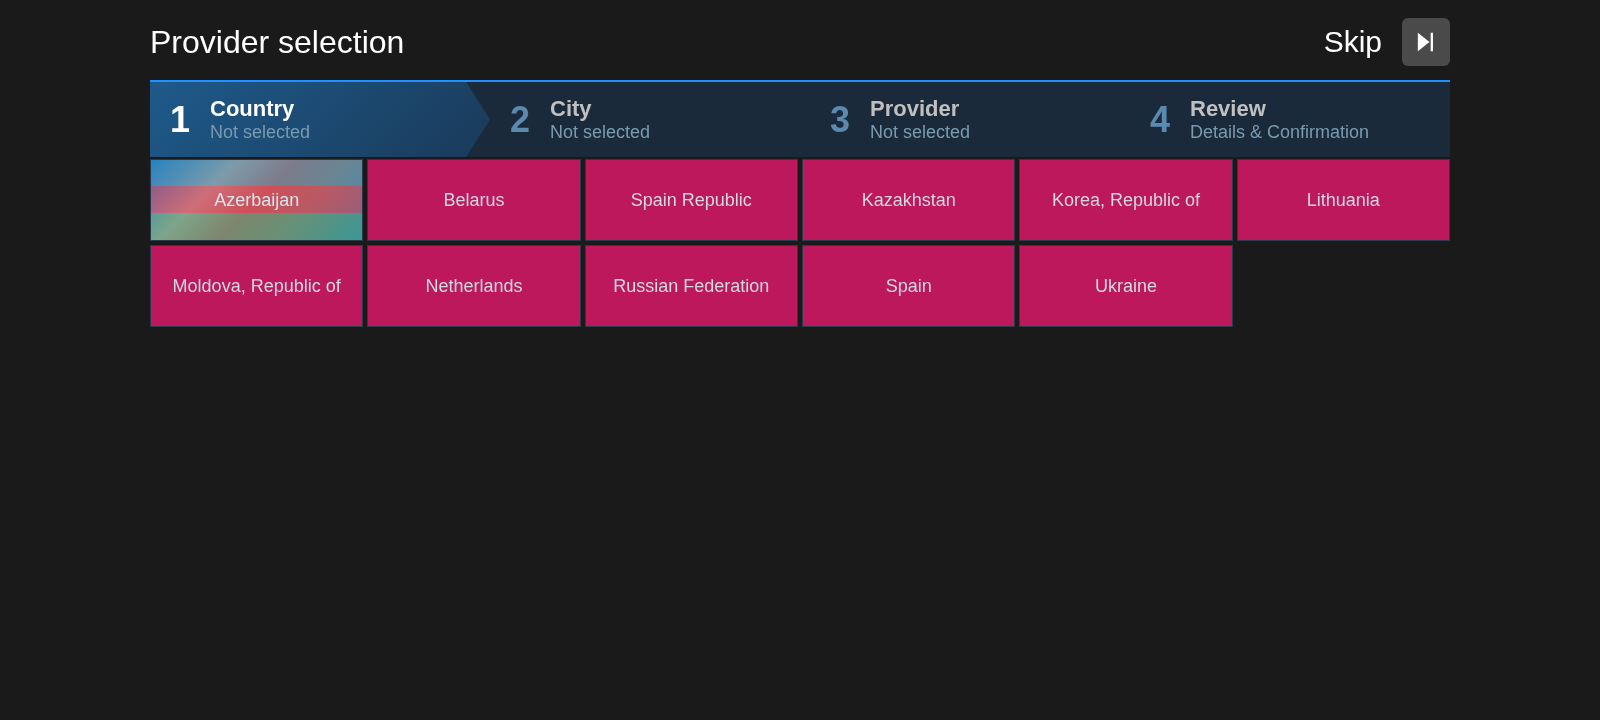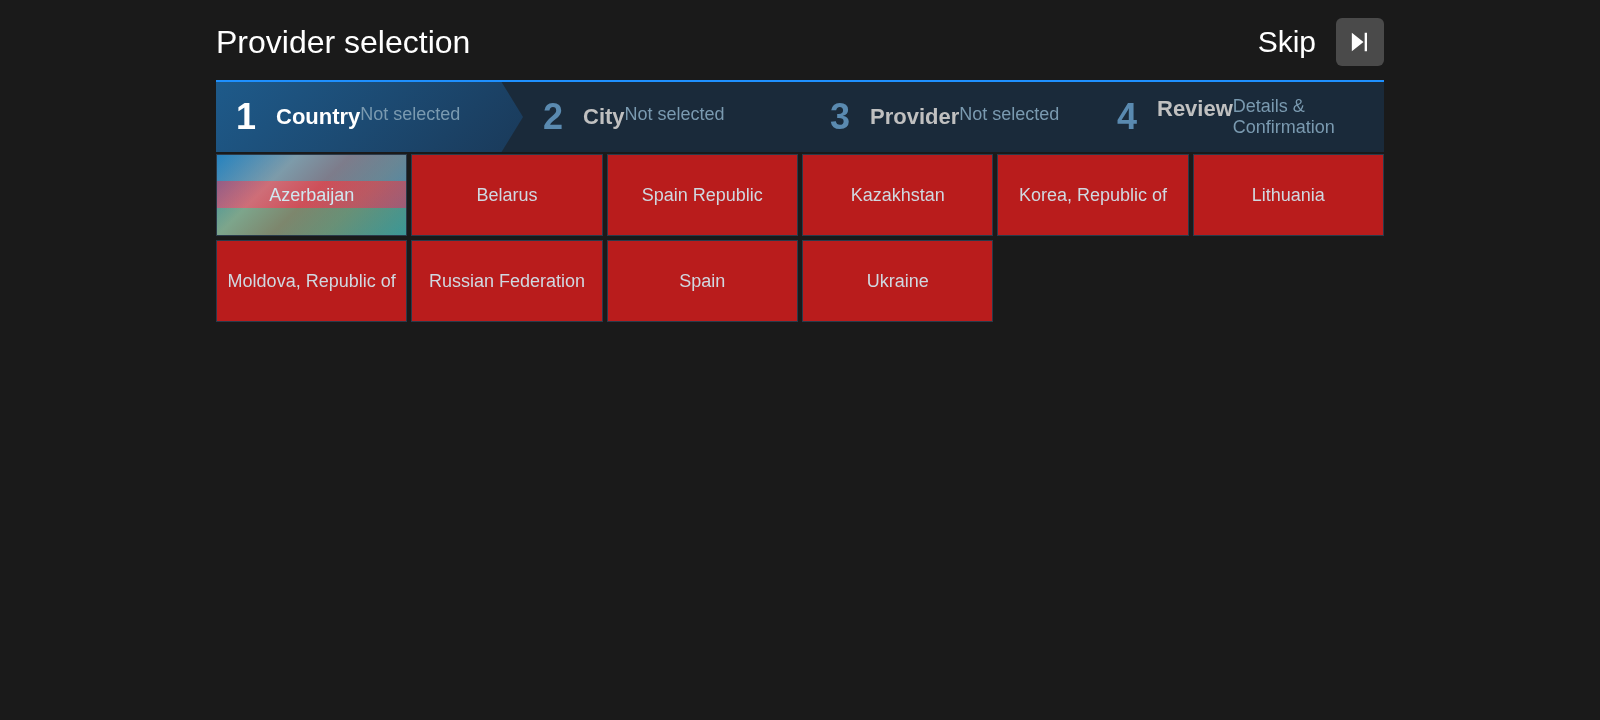--- a/index.html
+++ b/index.html
@@ -7,21 +7,21 @@
     body {
       width: 1600px;
       height: 720px;
       background-color: #1a1a1a;
       font-family: 'Segoe UI', Arial, sans-serif;
       color: #ffffff;
       overflow: hidden;
     }
 
     .app-container {
-      width: 1168px;
+      width: 1300px;
       margin: 0 auto;
       padding-top: 0;
     }
 
     
     .header {
       display: flex;
       align-items: center;
       justify-content: space-between;
       padding: 18px 0 14px 0;
@@ -97,21 +97,21 @@
       line-height: 1;
       min-width: 30px;
     }
 
     .step.active .step-number {
       color: #ffffff;
     }
 
     .step-text {
       display: flex;
-      flex-direction: row;
+      flex-direction: column;
     }
 
     .step-name {
       font-size: 22px;
       font-weight: 600;
       color: #c0c0c0;
     }
 
     .step.active .step-name {
       color: #ffffff;
@@ -124,21 +124,21 @@
 
     
     .country-grid {
       display: grid;
       grid-template-columns: repeat(6, 1fr);
       gap: 4px;
       margin-top: 2px;
     }
 
     .country-cell {
-      background-color: #b91c1c;
+      background-color: #be185d;
       height: 82px;
       display: flex;
       align-items: center;
       justify-content: center;
       cursor: pointer;
       font-size: 18px;
       color: #d0d8e0;
       text-align: center;
       padding: 10px;
       border: 1px solid #2a3a4a;
@@ -243,20 +243,23 @@
       <span class="country-name">Korea, Republic of</span>
     </div>
     <div class="country-cell">
       <span class="country-name">Lithuania</span>
     </div>
 
     <div class="country-cell">
       <span class="country-name">Moldova, Republic of</span>
     </div>
     <div class="country-cell">
+      <span class="country-name">Netherlands</span>
+    </div>
+    <div class="country-cell">
       <span class="country-name">Russian Federation</span>
     </div>
     <div class="country-cell">
       <span class="country-name">Spain</span>
     </div>
     <div class="country-cell">
       <span class="country-name">Ukraine</span>
     </div>
   </div>
 

